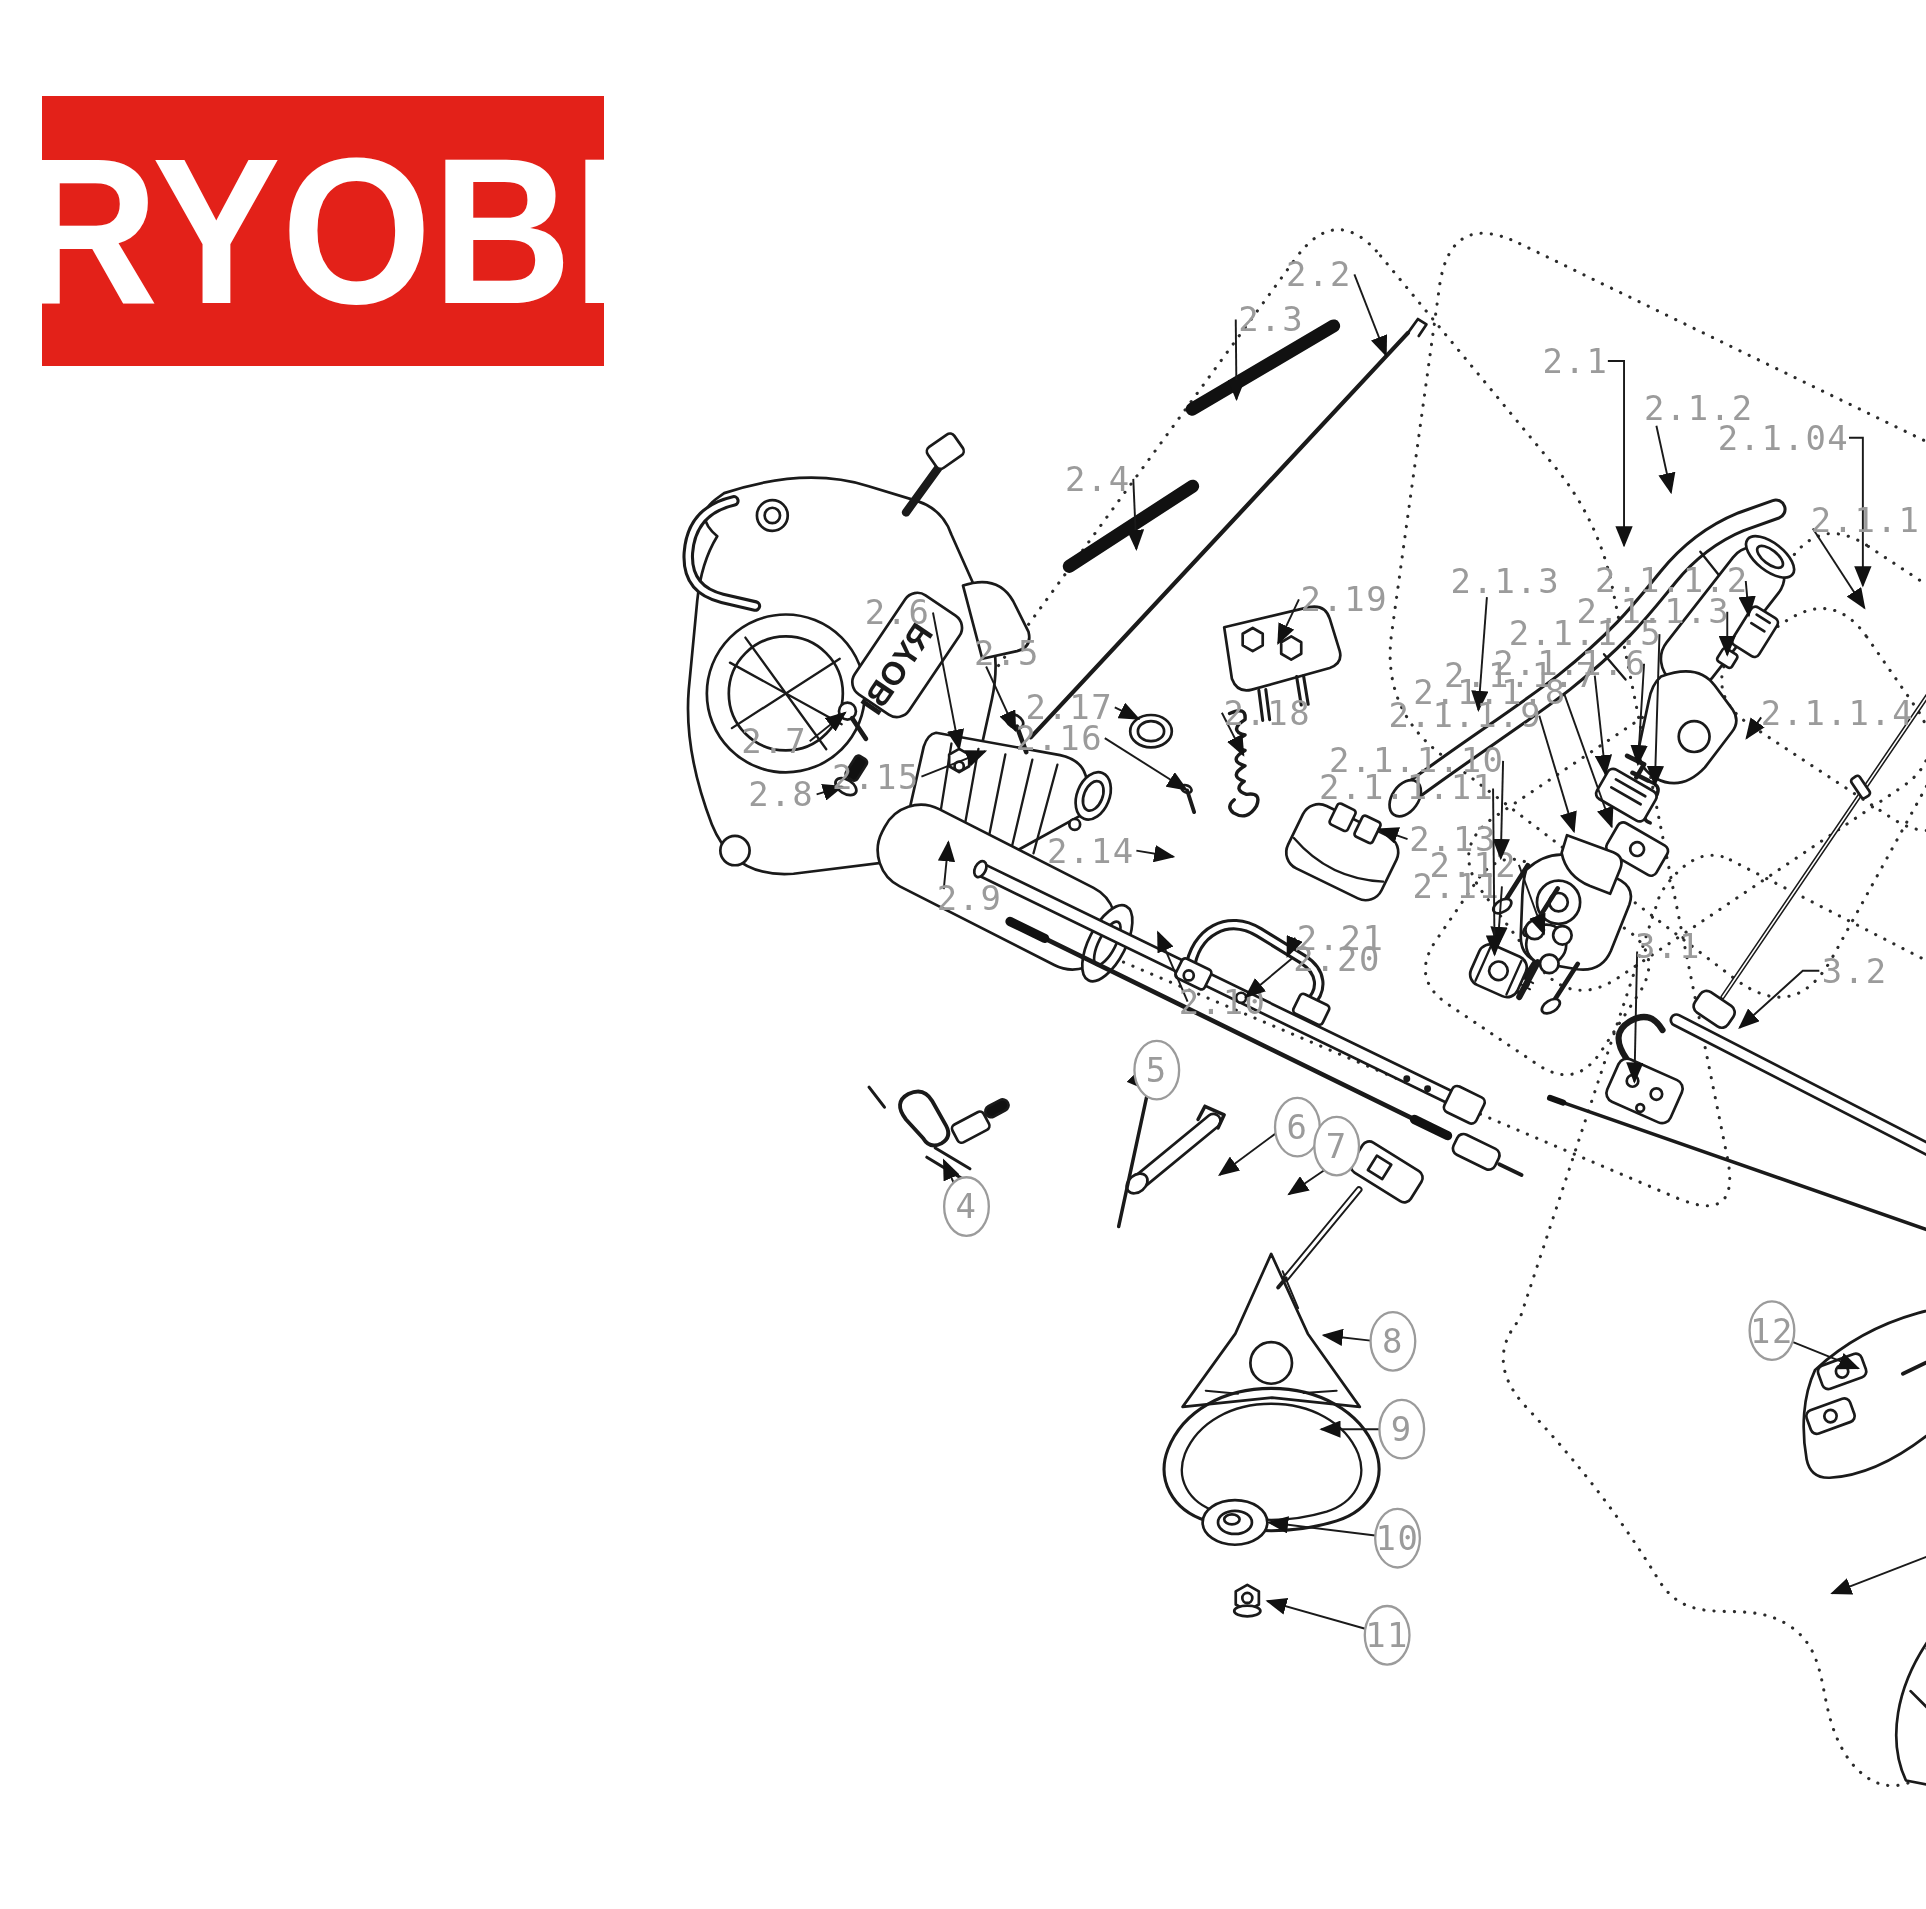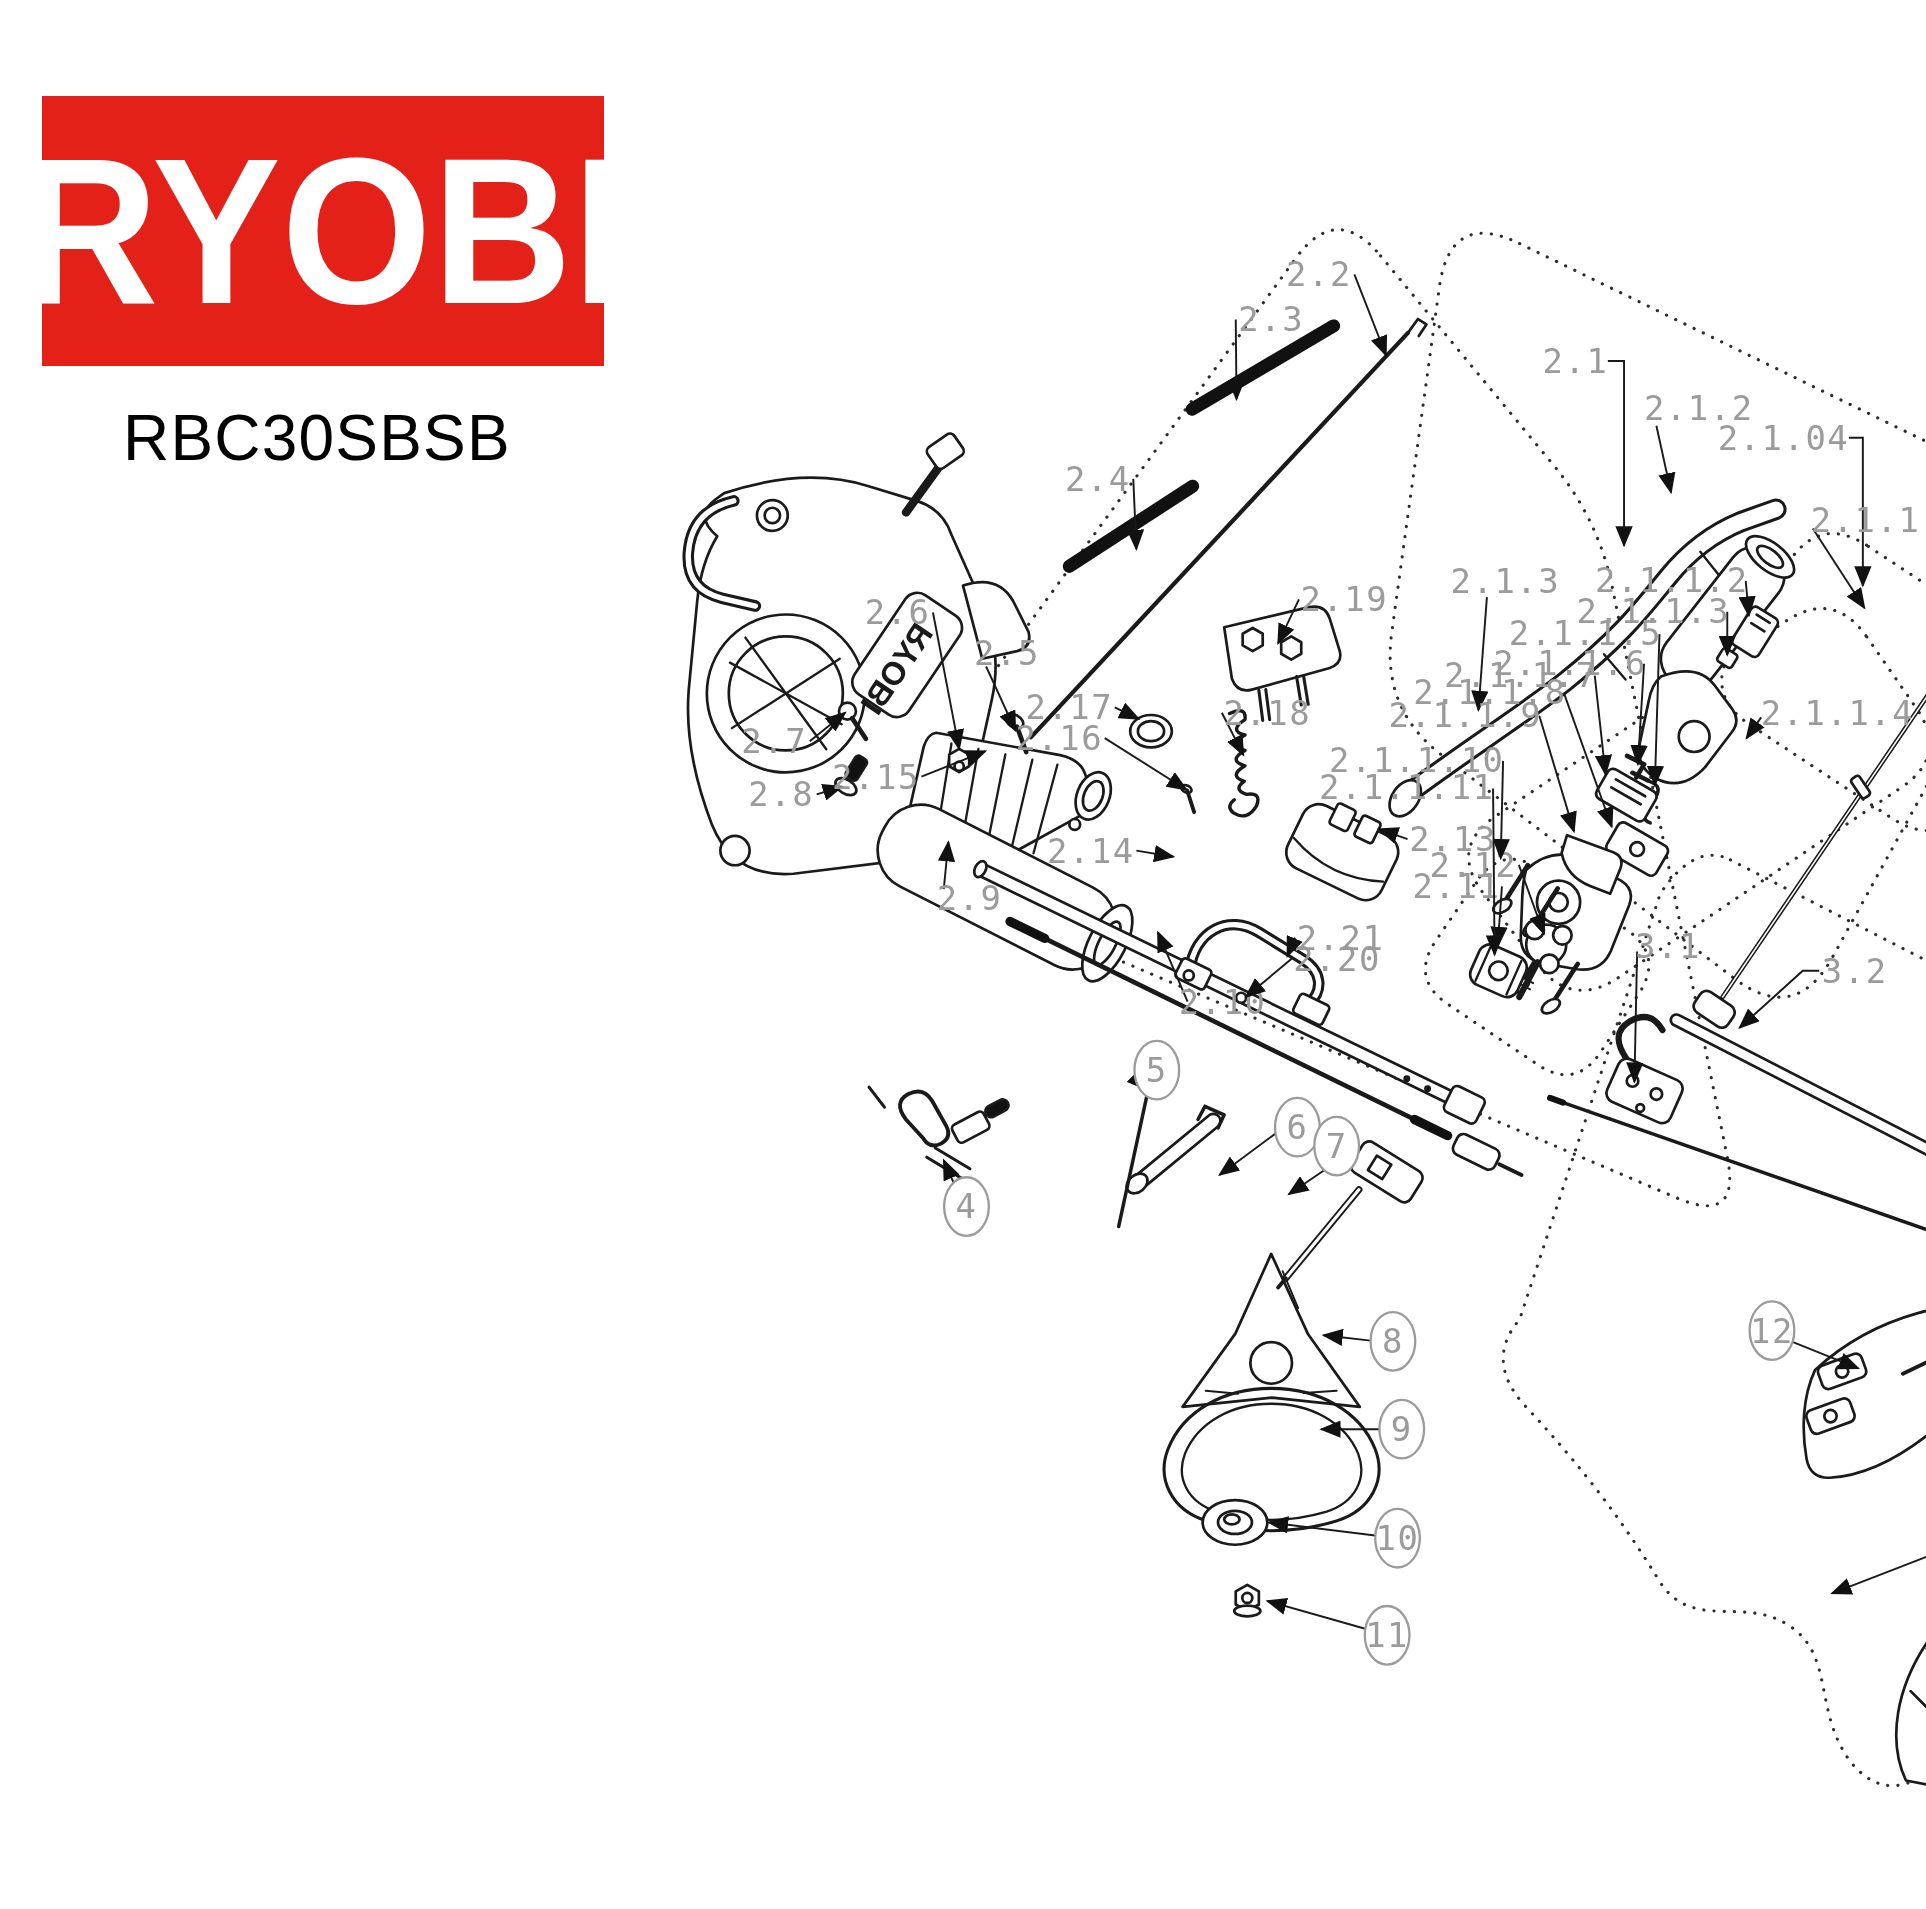--- a/index.html
+++ b/index.html
@@ -18,21 +18,20 @@
   .circ{fill:#fff;stroke:#9b9b9b;stroke-width:6px;}
 </style>
 </head>
 <body>
 
 <div class="page">
 
   <div class="logo" id="logo-box" style="background: rgb(227, 33, 25);">
     <span style="color: rgb(255, 255, 255);">RYOBI</span>
   </div>
-  <div class="model">RBC30SBSB</div>
 
   <svg id="diagram" width="2703" height="1910" viewBox="0 0 7017 4958">
     <defs>
       <marker id="ah" markerWidth="11" markerHeight="9" refX="10" refY="4.5" orient="auto">
         <path d="M0,0 L11,4.5 L0,9 Z" fill="#111"></path>
       </marker>
     </defs>
 
     <g>
       <path class="dots" d="M3584,664 L4036,1211 Q4150,1350 4186,1526 L4484,3004 Q4520,3180 4354,3110 L2406,2280 Q2240,2210 2346,2065 L3364,670 Q3470,525 3584,664 Z"></path>

